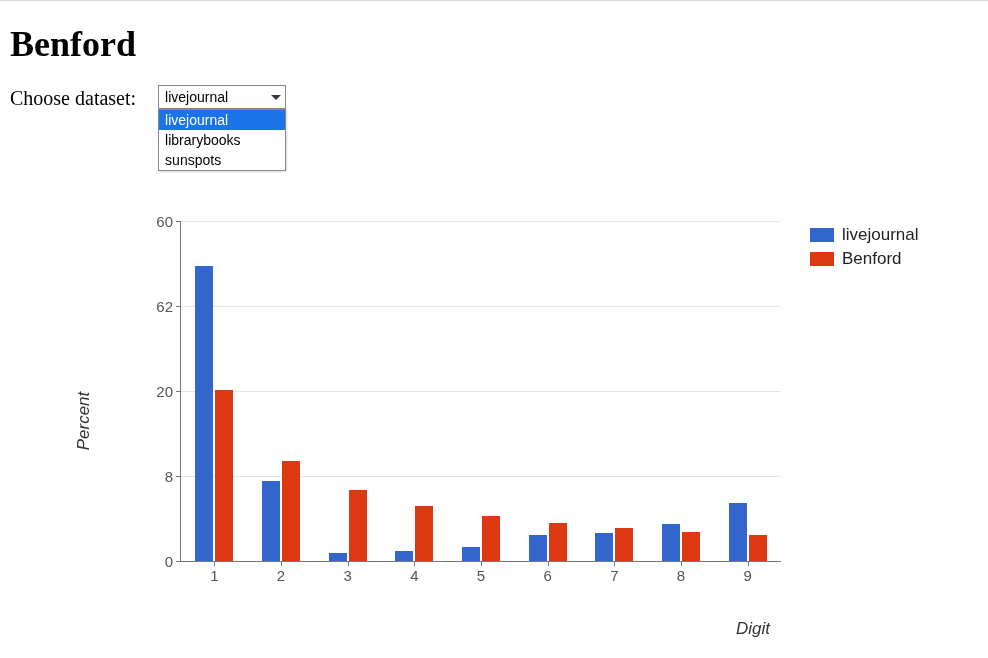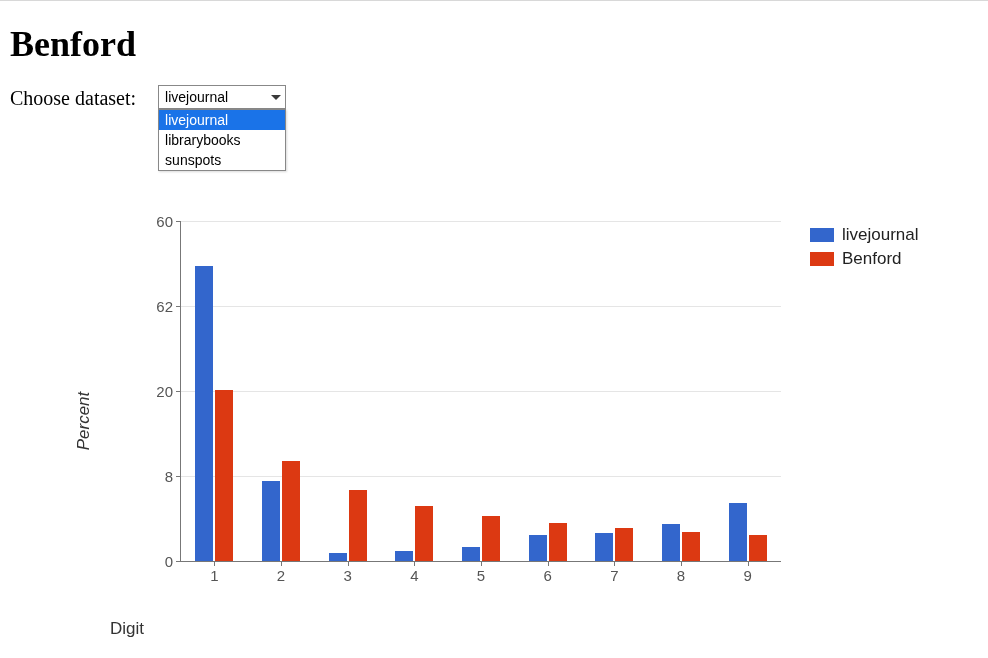--- a/index.html
+++ b/index.html
@@ -98,21 +98,22 @@
     transform-origin: center;
     font-style: italic;
     font-size: 17px;
     color: #333;
   }
   .x-axis-title {
     position: absolute;
     left: 0;
     width: 660px;
     bottom: -8px;
-    text-align: left;
+    text-align: right;
+    font-style: italic;
     font-size: 17px;
     color: #333;
   }
   .plot-area {
     position: absolute;
     left: 70px;
     top: 10px;
     width: 600px;
     height: 340px;
     border-left: 1px solid #777;

